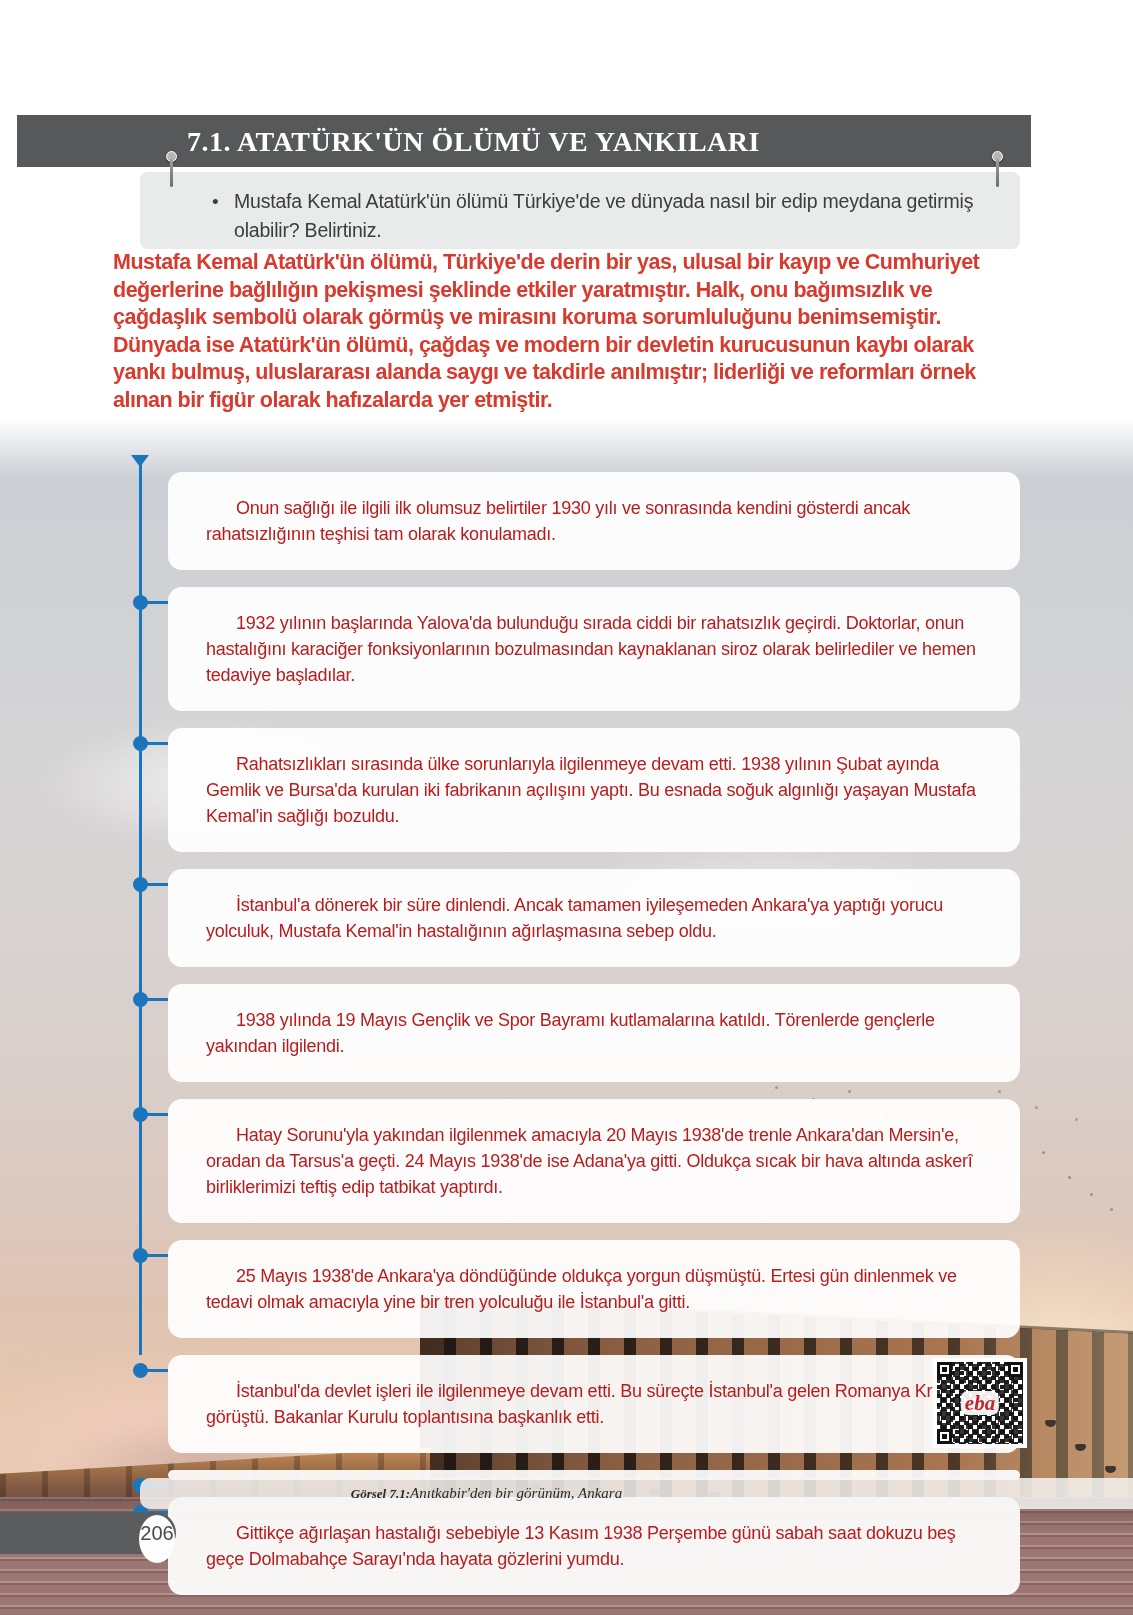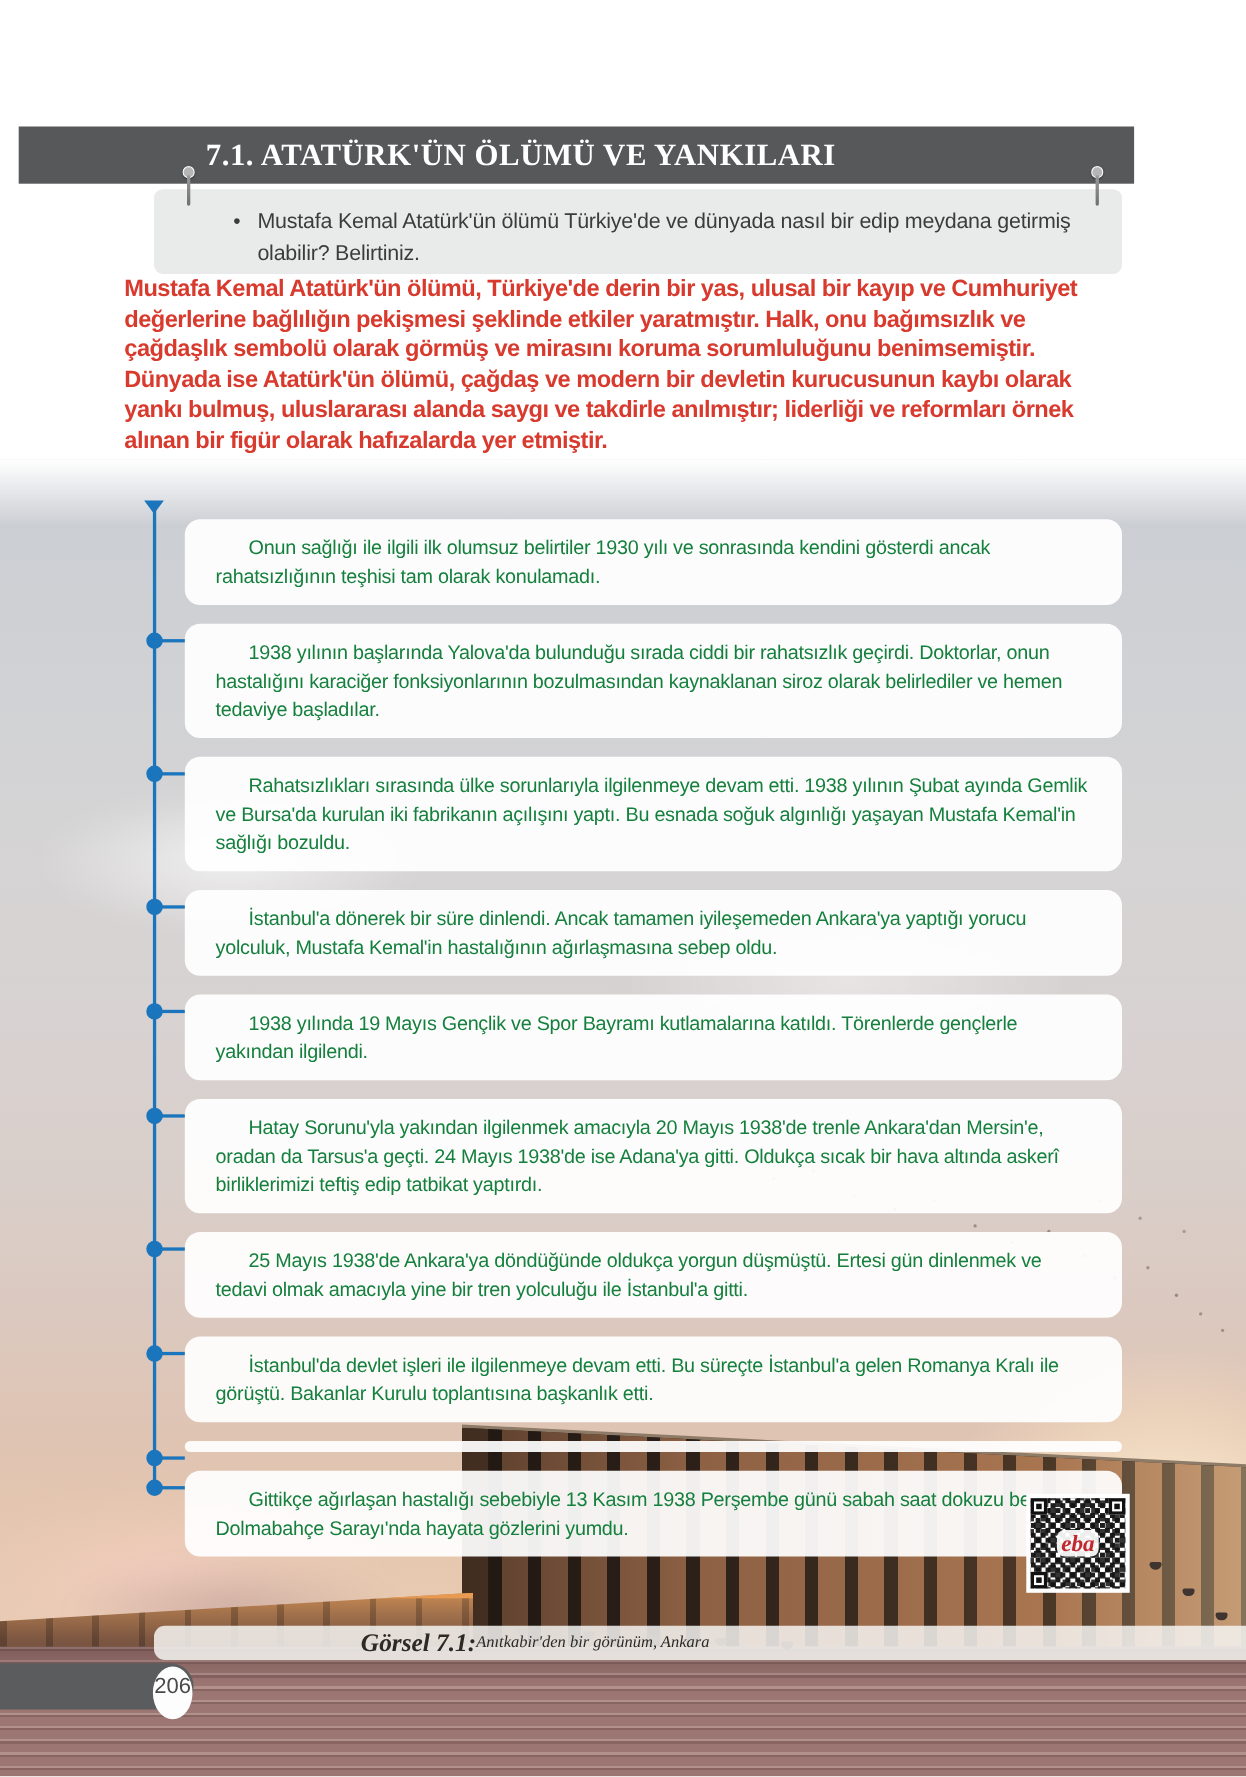--- a/index.html
+++ b/index.html
@@ -74,21 +74,21 @@
   
   .answer{position:absolute;left:113px;top:249px;width:910px;z-index:2;color:#d93a2e;
     font-weight:bold;font-size:21.5px;line-height:27.5px;letter-spacing:-.5px;}
   
   .tl-line{position:absolute;left:139px;top:463px;width:3px;height:892px;background:#1b75bc;z-index:1;}
   .tl-arrow{position:absolute;left:131px;top:455px;width:0;height:0;z-index:2;
     border-left:9px solid transparent;border-right:9px solid transparent;border-top:12px solid #1b75bc;}
   .tl-items{position:absolute;left:168px;top:472px;width:852px;display:flex;flex-direction:column;gap:17px;z-index:2;}
   .tl-item{position:relative;background:rgba(255,255,255,.93);border-radius:14px;
     box-sizing:border-box;padding:5px 20px;}
-  .tl-item p{margin:8px;text-indent:30px;font-size:18px;line-height:26px;color:#15803d;letter-spacing:-.25px;}
+  .tl-item p{margin:18px;text-indent:30px;font-size:18px;line-height:26px;color:#b91c1c;letter-spacing:-.25px;}
   .tl-dot{position:absolute;left:-35px;top:8px;width:15px;height:15px;border-radius:50%;background:#1b75bc;}
   .tl-conn{position:absolute;left:-29px;top:14px;width:29px;height:3px;background:#1b75bc;}
   
   .qr{position:absolute;left:933px;top:1358px;width:94px;height:90px;background:#ffffff;z-index:3;
     box-sizing:border-box;padding:4px;}
   .qr-pattern{position:relative;width:100%;height:100%;
     background:
       repeating-conic-gradient(rgba(17,17,17,.95) 0% 25%,rgba(17,17,17,0) 0% 50%) 0px 0px/9px 9px,
       repeating-conic-gradient(rgba(17,17,17,.85) 0% 25%,rgba(17,17,17,0) 0% 50%) 3px 2px/13px 13px,#ffffff;}
   .qr-finder{position:absolute;width:15px;height:15px;border:3px solid #111;box-sizing:border-box;background:#fff;}
@@ -98,21 +98,21 @@
   .qr-finder.bl{left:0;bottom:0;}
   .qr-logo{position:absolute;left:50%;top:50%;transform:translate(-50%,-50%);
     background:rgba(255,255,255,.92);padding:0 4px;border-radius:7px;
     font-family:"Liberation Serif", serif;font-style:italic;font-weight:bold;
     color:#c2272d;font-size:21px;line-height:24px;}
   
   .caption-band{position:absolute;left:140px;top:1478px;width:993px;height:31px;z-index:3;
     background:rgba(246,244,242,.85);border-radius:10px 0 0 10px;
     display:flex;align-items:center;justify-content:center;padding-right:300px;box-sizing:border-box;}
   .caption-band .cap-label{font-family:"Liberation Serif", serif;font-style:italic;font-weight:bold;
-    color:#2d2925;font-size:23px;}
+    color:#2d2925;font-size:13px;}
   .caption-band .cap-text{font-family:"Liberation Serif", serif;font-style:italic;color:#2d2925;font-size:15px;}
   
   .page-tab{position:absolute;left:0;top:1512px;width:176px;height:42px;background:#5b5c5e;
     border-radius:0 21px 21px 0;z-index:4;}
   .page-circle{position:absolute;right:1px;top:3px;width:36px;height:48px;border-radius:50%;
     background:#fdfdfd;color:#4a4a4a;font-size:20px;line-height:36px;text-align:center;}
 </style>
 </head>
 <body>
 
@@ -158,21 +158,21 @@
   <div class="tl-arrow"></div>
   <div class="tl-line"></div>
   <div class="tl-items" id="tl-items">
       <div class="tl-item">
 
       <p>Onun sağlığı ile ilgili ilk olumsuz belirtiler 1930 yılı ve sonrasında kendini gösterdi ancak rahatsızlığının teşhisi tam olarak konulamadı.</p>
     </div>
       <div class="tl-item">
       <span class="tl-dot"></span>
       <span class="tl-conn"></span>
-      <p>1938 yılının başlarında Yalova'da bulunduğu sırada ciddi bir rahatsızlık geçirdi. Doktorlar, onun hastalığını karaciğer fonksiyonlarının bozulmasından kaynaklanan siroz olarak belirlediler ve hemen tedaviye başladılar.</p>
+      <p>1932 yılının başlarında Yalova'da bulunduğu sırada ciddi bir rahatsızlık geçirdi. Doktorlar, onun hastalığını karaciğer fonksiyonlarının bozulmasından kaynaklanan siroz olarak belirlediler ve hemen tedaviye başladılar.</p>
     </div>
       <div class="tl-item">
       <span class="tl-dot"></span>
       <span class="tl-conn"></span>
       <p>Rahatsızlıkları sırasında ülke sorunlarıyla ilgilenmeye devam etti. 1938 yılının Şubat ayında Gemlik ve Bursa'da kurulan iki fabrikanın açılışını yaptı. Bu esnada soğuk algınlığı yaşayan Mustafa Kemal'in sağlığı bozuldu.</p>
     </div>
       <div class="tl-item">
       <span class="tl-dot"></span>
       <span class="tl-conn"></span>
       <p>İstanbul'a dönerek bir süre dinlendi. Ancak tamamen iyileşemeden Ankara'ya yaptığı yorucu yolculuk, Mustafa Kemal'in hastalığının ağırlaşmasına sebep oldu.</p>

